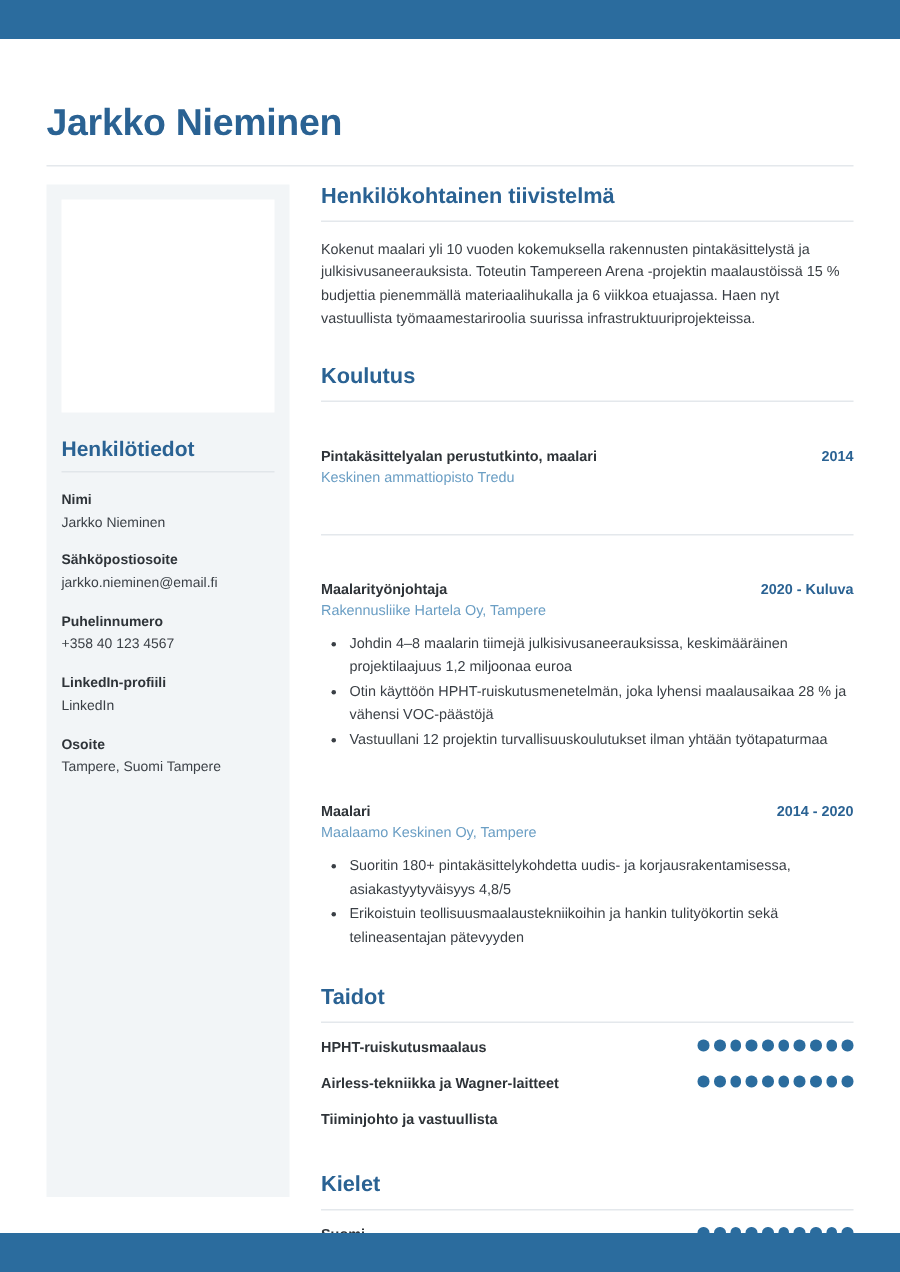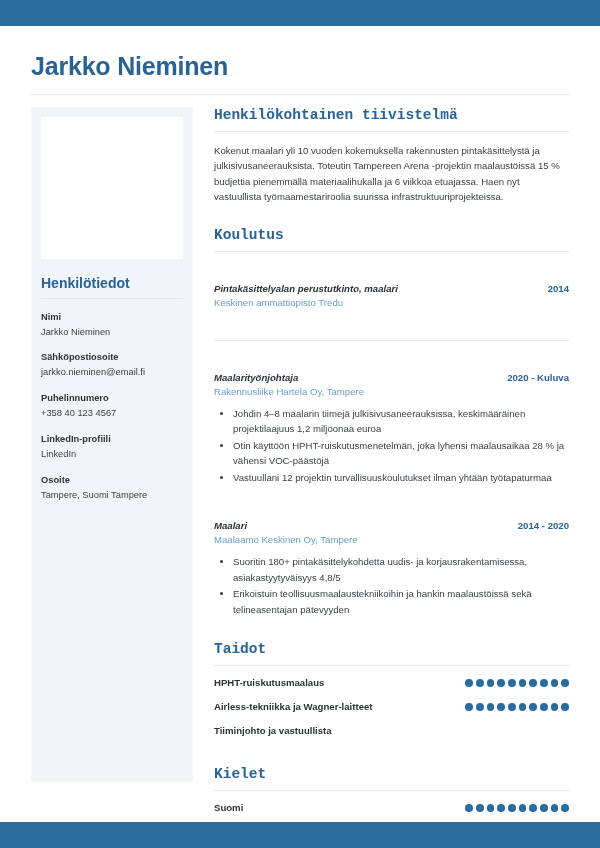--- a/index.html
+++ b/index.html
@@ -30,21 +30,21 @@
   .band-top { top: 0; height: 26px; }
   .band-bottom { top: 822px; height: 26px; }
 
   .content {
     position: absolute;
     left: 0;
     top: 26px;
     width: 600px;
     height: 796px;
     box-sizing: border-box;
-    padding: 0 31px;
+    padding: 16px 31px;
   }
 
   .name-title {
     font-size: 25px;
     font-weight: bold;
     color: #2a6293;
     letter-spacing: -0.2px;
     padding-top: 27px;
     line-height: 1.1;
   }
@@ -108,21 +108,20 @@
     line-height: 1.5;
     margin-top: 2px;
     word-break: break-word;
   }
 
   .section { margin-bottom: 0; }
   .sec-heading {
     font-size: 14.5px;
     font-weight: bold;
     color: #2a6293;
-    font-family: Liberation Mono, monospace;
   }
   .sec-rule {
     margin-top: 8px;
     margin-bottom: 11px;
     height: 1px;
     background: #e4e8ec;
     width: 100%;
   }
 
   .summary-text {
@@ -135,21 +134,20 @@
   .entry { margin-bottom: 2px; }
   .entry-row {
     display: flex;
     align-items: baseline;
     justify-content: space-between;
   }
   .entry-title {
     font-size: 9.6px;
     font-weight: bold;
     color: #2e3338;
-    font-style: italic;
   }
   .entry-date {
     font-size: 9.6px;
     font-weight: bold;
     color: #2a6293;
     white-space: nowrap;
     padding-left: 10px;
     margin-top: 20px;
   }
   .entry-org {
@@ -167,21 +165,21 @@
     color: #3a3f45;
     margin-bottom: 1px;
   }
 
   .gap-lg { height: 22px; }
   .gap-md { height: 17px; }
   .gap-sm { height: 13px; }
 
   .rate-row {
     display: flex;
-    align-items: center;
+    align-items: flex-start;
     justify-content: space-between;
     margin-bottom: 13px;
   }
   .rate-label {
     font-size: 9.6px;
     font-weight: bold;
     color: #2e3338;
   }
   .dots {
     display: flex;
@@ -282,21 +280,21 @@
           <div class="gap-sm"></div>
 
           <div class="entry">
             <div class="entry-row">
               <div class="entry-title">Maalari</div>
               <div class="entry-date">2014 - 2020</div>
             </div>
             <div class="entry-org">Maalaamo Keskinen Oy, Tampere</div>
             <ul class="bullets">
               <li>Suoritin 180+ pintakäsittelykohdetta uudis- ja korjausrakentamisessa, asiakastyytyväisyys 4,8/5</li>
-              <li>Erikoistuin teollisuusmaalaustekniikoihin ja hankin maalaustöissä sekä telineasentajan pätevyyden</li>
+              <li>Erikoistuin teollisuusmaalaustekniikoihin ja hankin tulityökortin sekä telineasentajan pätevyyden</li>
             </ul>
           </div>
         </div>
 
         <div class="gap-lg"></div>
 
         <div class="section">
           <div class="sec-heading">Taidot</div>
           <div class="sec-rule"></div>
           <div class="rate-row">

